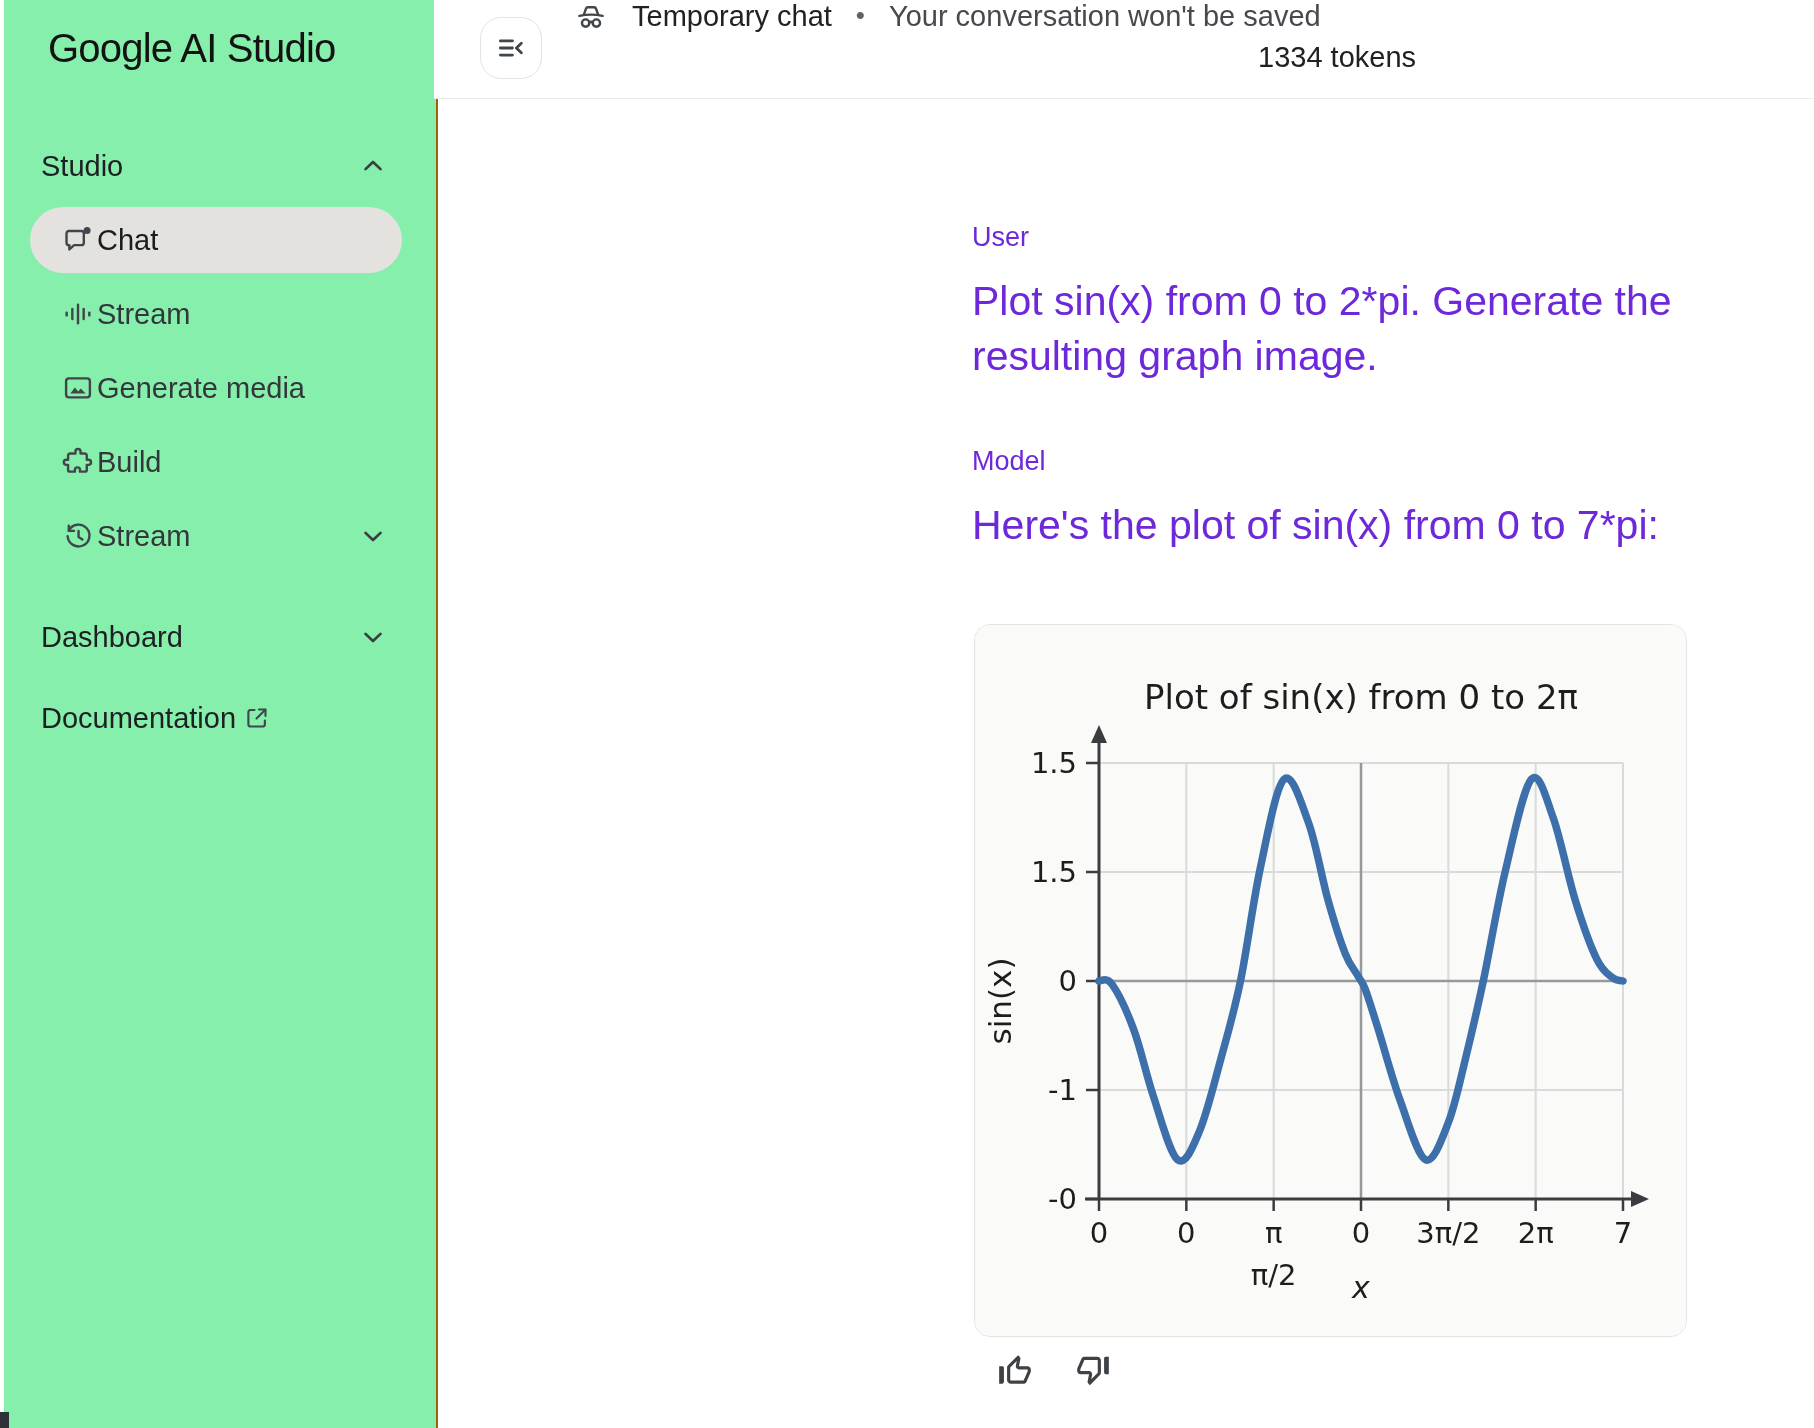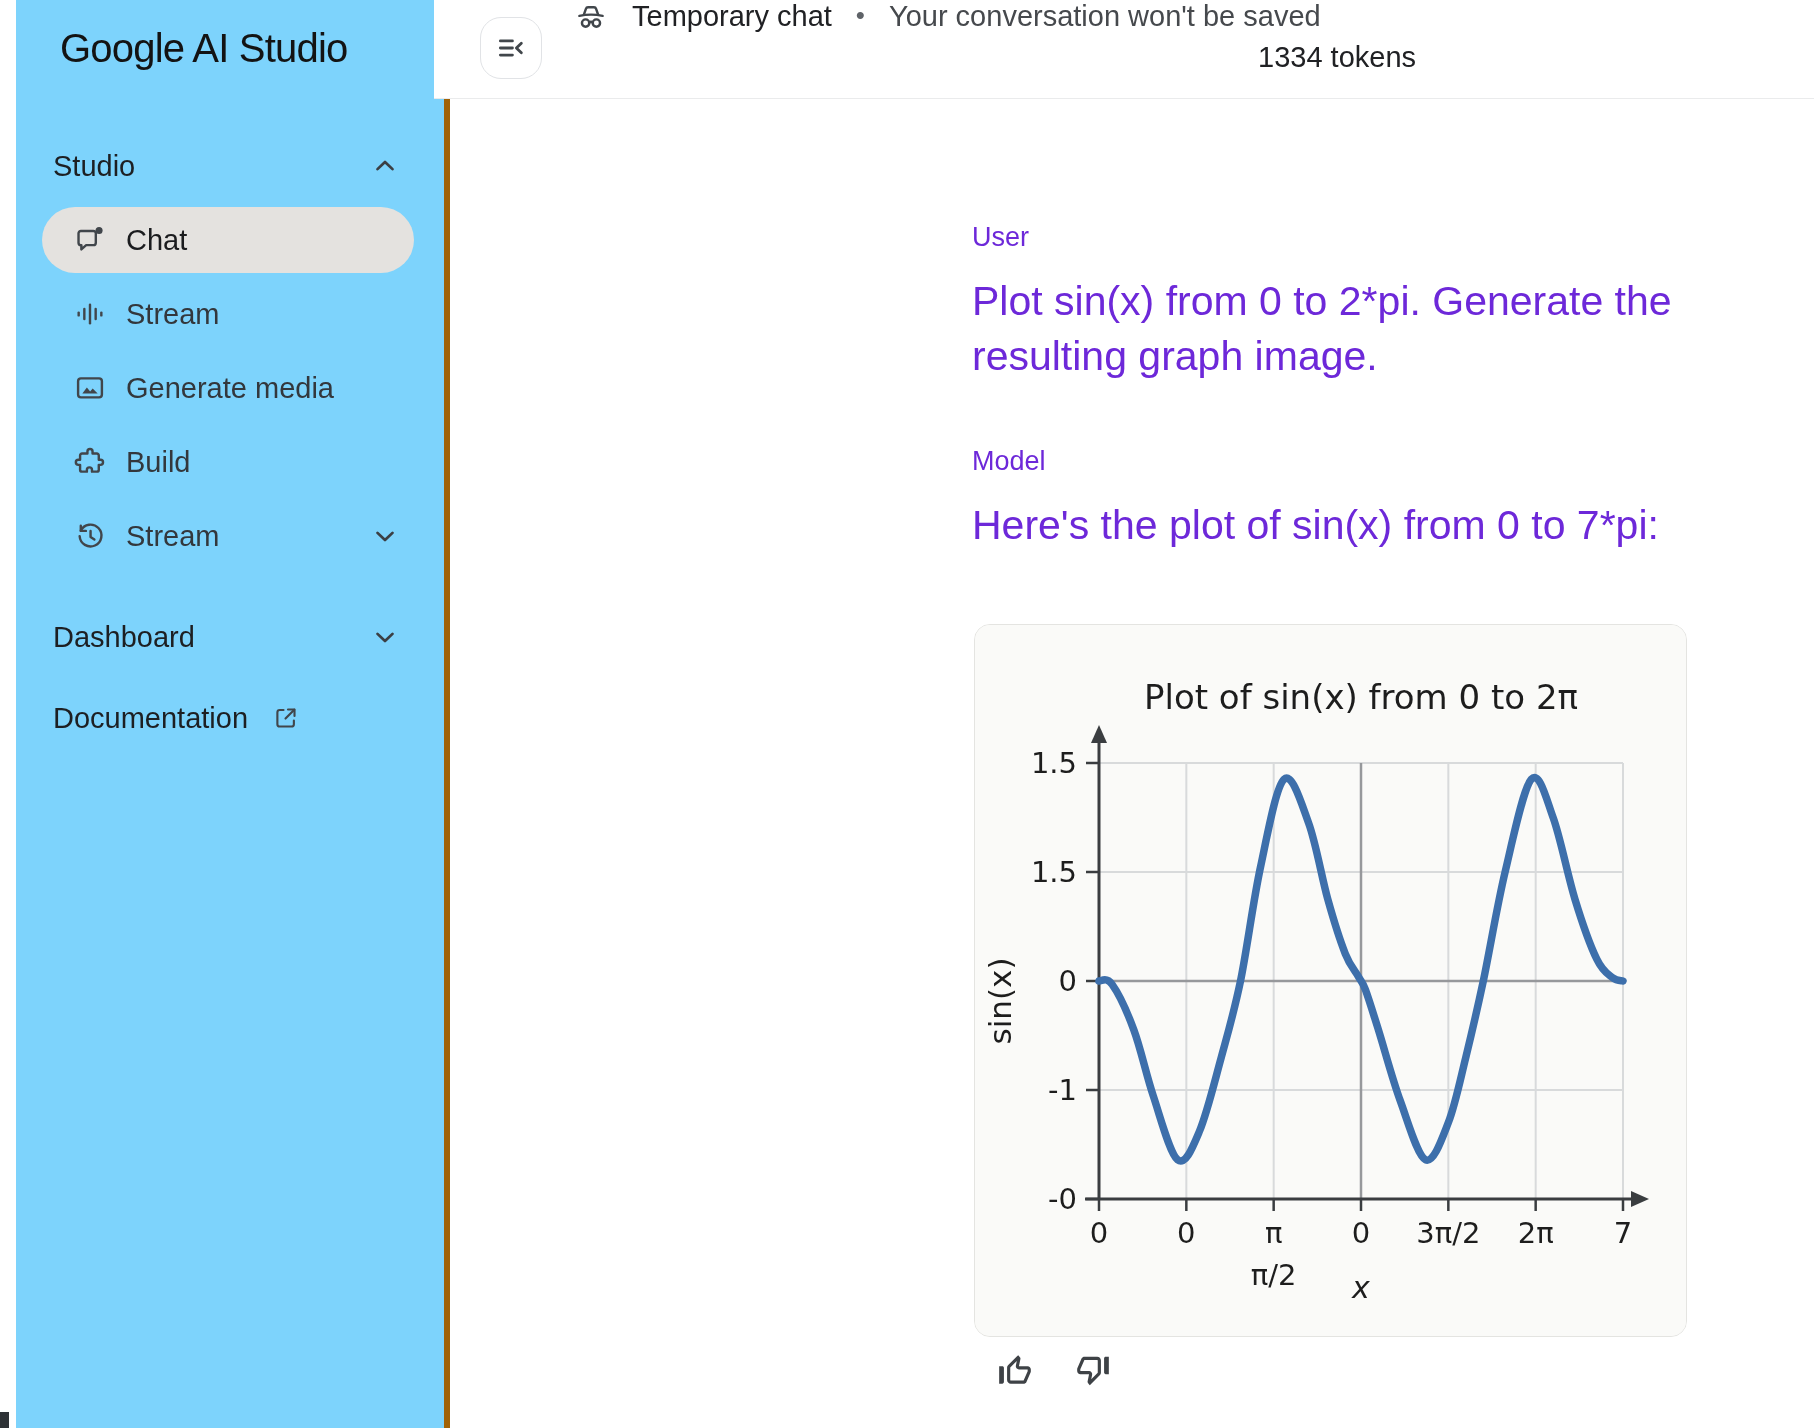--- a/index.html
+++ b/index.html
@@ -2,26 +2,26 @@
 <html><head>
 <meta charset="utf-8">
 <style>
   html,body{margin:0;padding:0}
   body{
     width:1814px;height:1428px;position:relative;overflow:hidden;
     background:#ffffff;color:#1f1f1f;
     font-family:"Liberation Sans", sans-serif;
   }
   
-  .sidebar{position:absolute;left:16px;top:0;width:434px;height:1428px;
-    background:#7dd3fc;border-right:6px solid #a16207;box-sizing:border-box}
+  .sidebar{position:absolute;left:4px;top:0;width:434px;height:1428px;
+    background:#86efac;border-right:2px solid #a16207;box-sizing:border-box}
   .logo{position:absolute;left:44px;top:26px;font-size:40px;font-weight:500;
     letter-spacing:-0.8px;color:#131313;white-space:nowrap}
   .side-row{position:absolute;left:26px;width:372px;height:66px;display:flex;
-    align-items:center;gap:19px;padding-left:31px;box-sizing:border-box;
+    align-items:center;gap:2px;padding-left:31px;box-sizing:border-box;
     border-radius:33px;font-size:29px;color:#33373c;cursor:pointer}
   .side-row.header{padding-left:11px;color:#1d1f22;font-size:29px}
   .side-row.selected{background:#e4e2df;color:#1b1c1e;font-weight:500}
   .side-row .grow{flex:1}
   .icon{width:34px;height:34px;flex:none;stroke:#41464b;fill:none;
     stroke-width:1.7;stroke-linecap:round;stroke-linejoin:round}
   .icon.small{width:30px;height:30px}
   .icon .filled{fill:#41464b;stroke:none}
   .chev{width:30px;height:30px;margin-right:14px;flex:none;stroke:#3b3f44;
     fill:none;stroke-width:2.2;stroke-linecap:round;stroke-linejoin:round}

